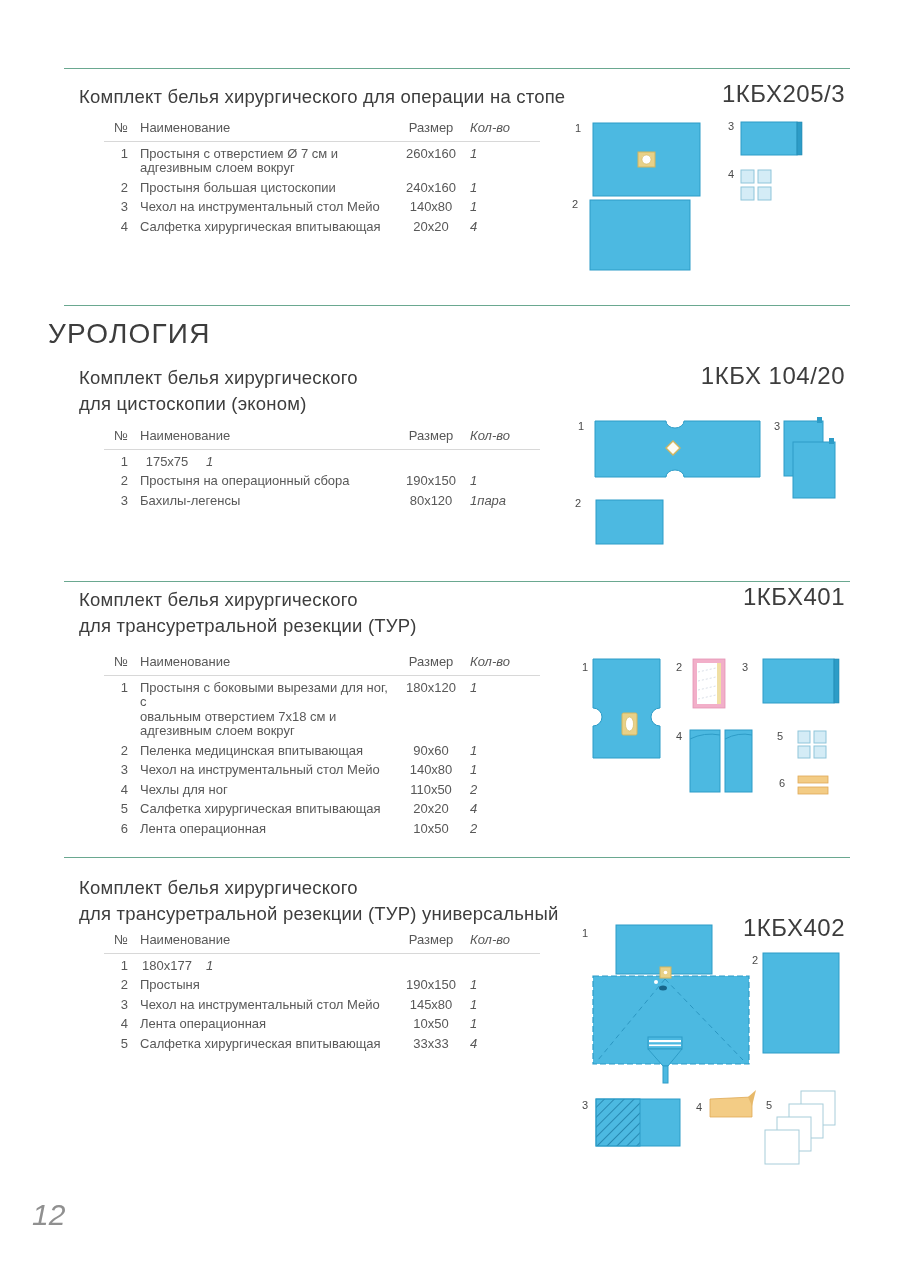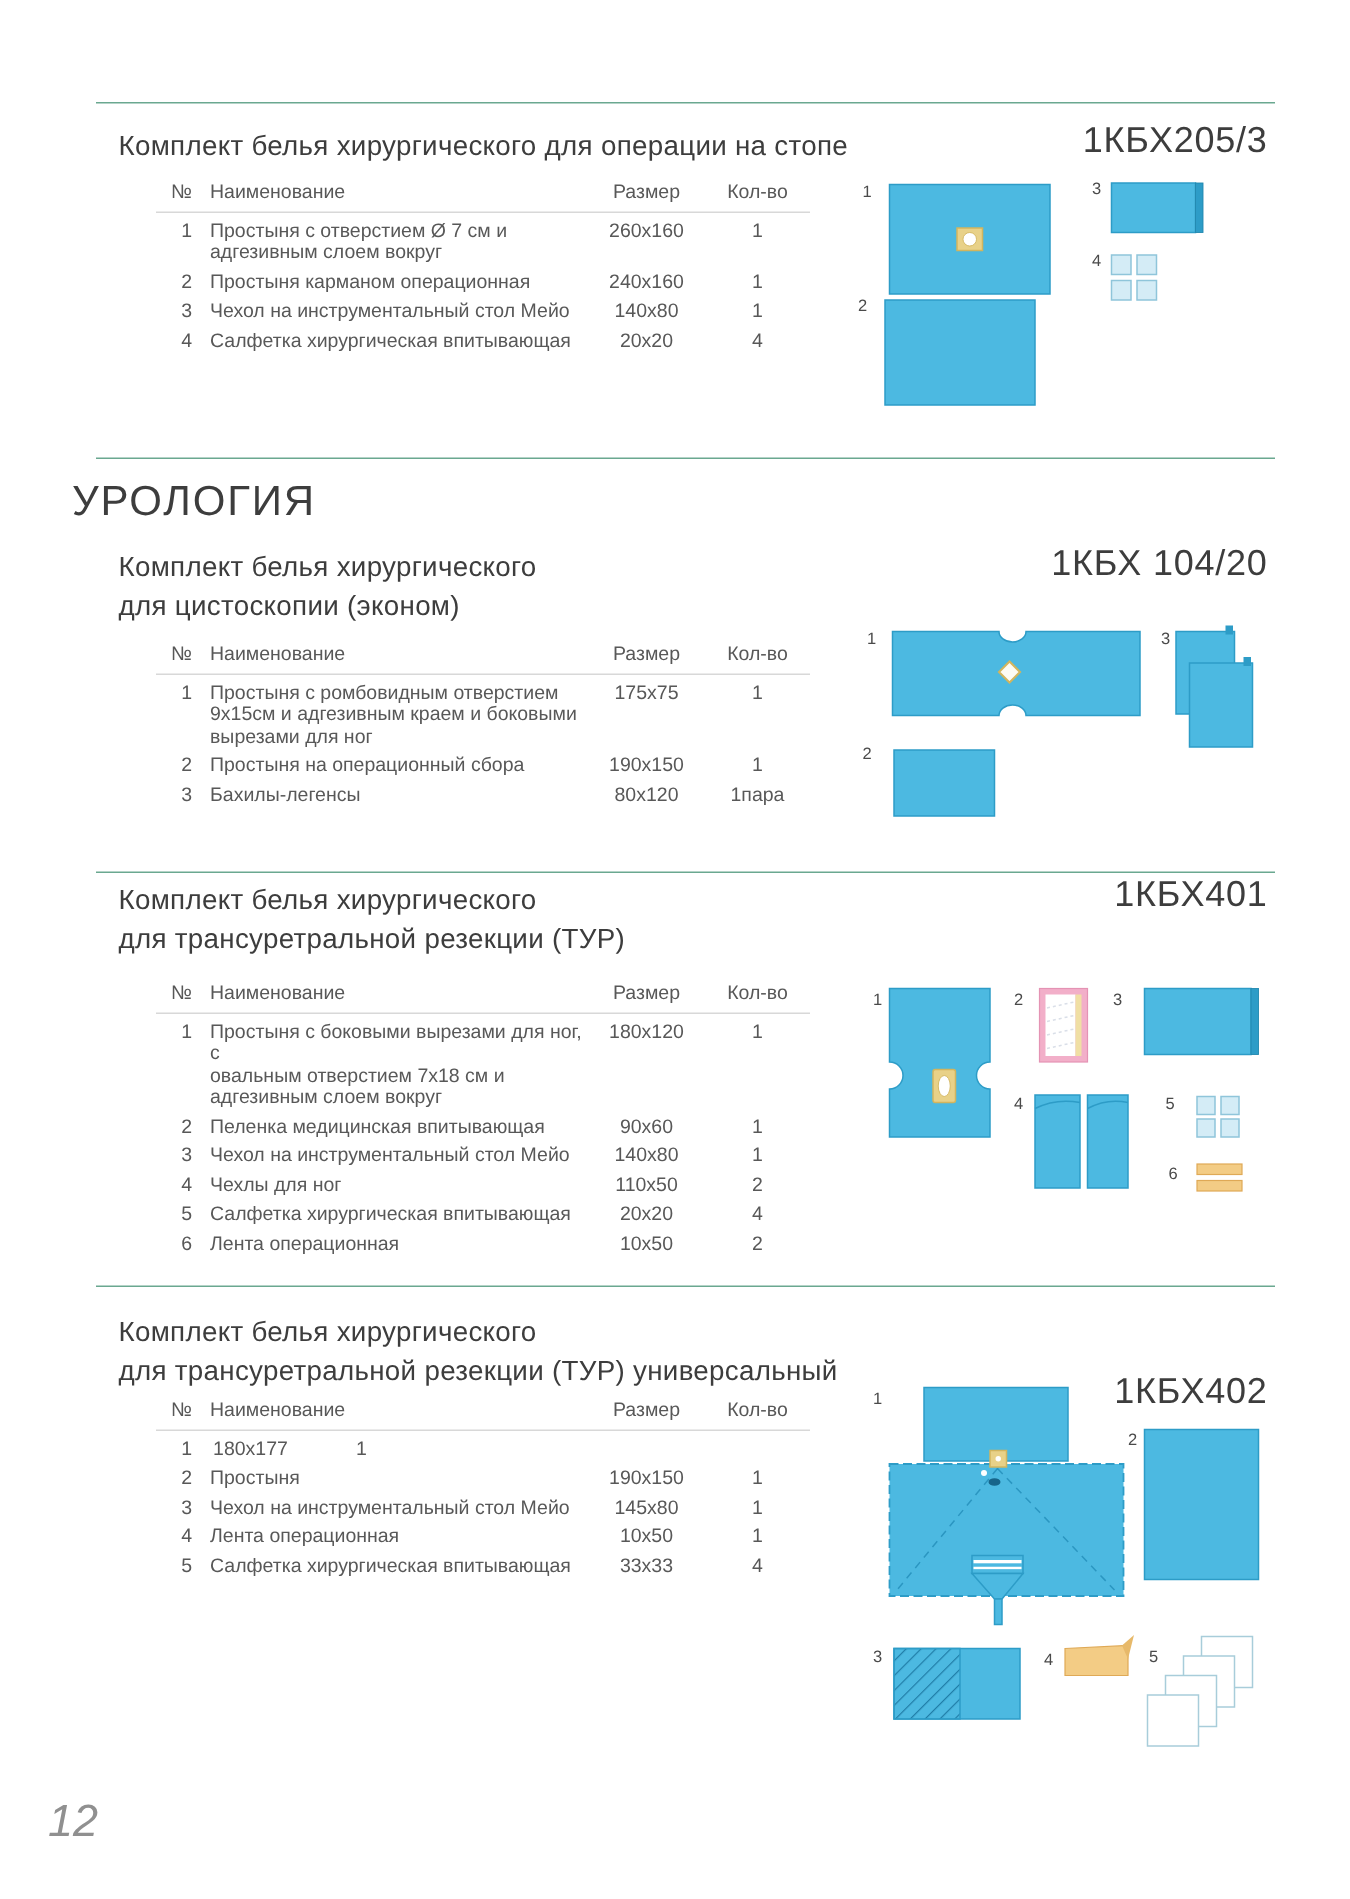--- a/index.html
+++ b/index.html
@@ -14,21 +14,21 @@
               text-align:right; letter-spacing:.5px; font-weight:400; }
   .cat-heading { position:absolute; left:48px; font-size:28px; color:#3d3d3d;
                  letter-spacing:1.2px; font-weight:400; }
   .tbl { position:absolute; left:104px; width:436px; color:#585858;
          font-size:13px; line-height:14.5px; }
   .tr { display:flex; align-items:flex-start; padding:2.5px 0; }
   .tr.head { padding-bottom:6px; border-bottom:1px solid #d8d8d8; margin-bottom:2px; color:#585858; }
   .c-num  { flex:0 0 24px;  text-align:right; }
   .c-name { flex:0 0 264px; padding-left:12px; white-space:pre-line; }
   .c-size { flex:0 0 78px;  text-align:center; }
-  .c-qty  { flex:0 0 70px;  text-align:center; }
+  .c-qty  { flex:0 0 70px;  text-align:left;font-style:italic; }
   .fig { position:absolute; }
   .fig svg { position:absolute; left:0; top:0; display:block; }
   .fig-label { position:absolute; font-size:11px; color:#4a4a4a; line-height:1; }
   .page-num { position:absolute; left:32px; top:1198px; font-size:30px; color:#909090;font-style:italic; }
 </style>
 </head>
 <body>
 
 <div class="page">
 
@@ -49,21 +49,21 @@
     </div>
     <div class="tr">
       <div class="c-num">1</div>
       <div class="c-name">Простыня с отверстием Ø 7 см и
 адгезивным слоем вокруг</div>
       <div class="c-size">260х160</div>
       <div class="c-qty">1</div>
     </div>
     <div class="tr">
       <div class="c-num">2</div>
-      <div class="c-name">Простыня карманом операционная</div>
+      <div class="c-name">Простыня большая цистоскопии</div>
       <div class="c-size">240х160</div>
       <div class="c-qty">1</div>
     </div>
     <div class="tr">
       <div class="c-num">3</div>
       <div class="c-name">Чехол на инструментальный стол Мейо</div>
       <div class="c-size">140х80</div>
       <div class="c-qty">1</div>
     </div>
     <div class="tr">
@@ -109,23 +109,20 @@
 
   <div class="tbl" style="top:426px">
     <div class="tr head">
       <div class="c-num">№</div>
       <div class="c-name">Наименование</div>
       <div class="c-size">Размер</div>
       <div class="c-qty">Кол-во</div>
     </div>
     <div class="tr">
       <div class="c-num">1</div>
-      <div class="c-name">Простыня с ромбовидным отверстием
-9х15см и адгезивным краем и боковыми
-вырезами для ног</div>
       <div class="c-size">175х75</div>
       <div class="c-qty">1</div>
     </div>
     <div class="tr">
       <div class="c-num">2</div>
       <div class="c-name">Простыня на операционный сбора</div>
       <div class="c-size">190х150</div>
       <div class="c-qty">1</div>
     </div>
     <div class="tr">

